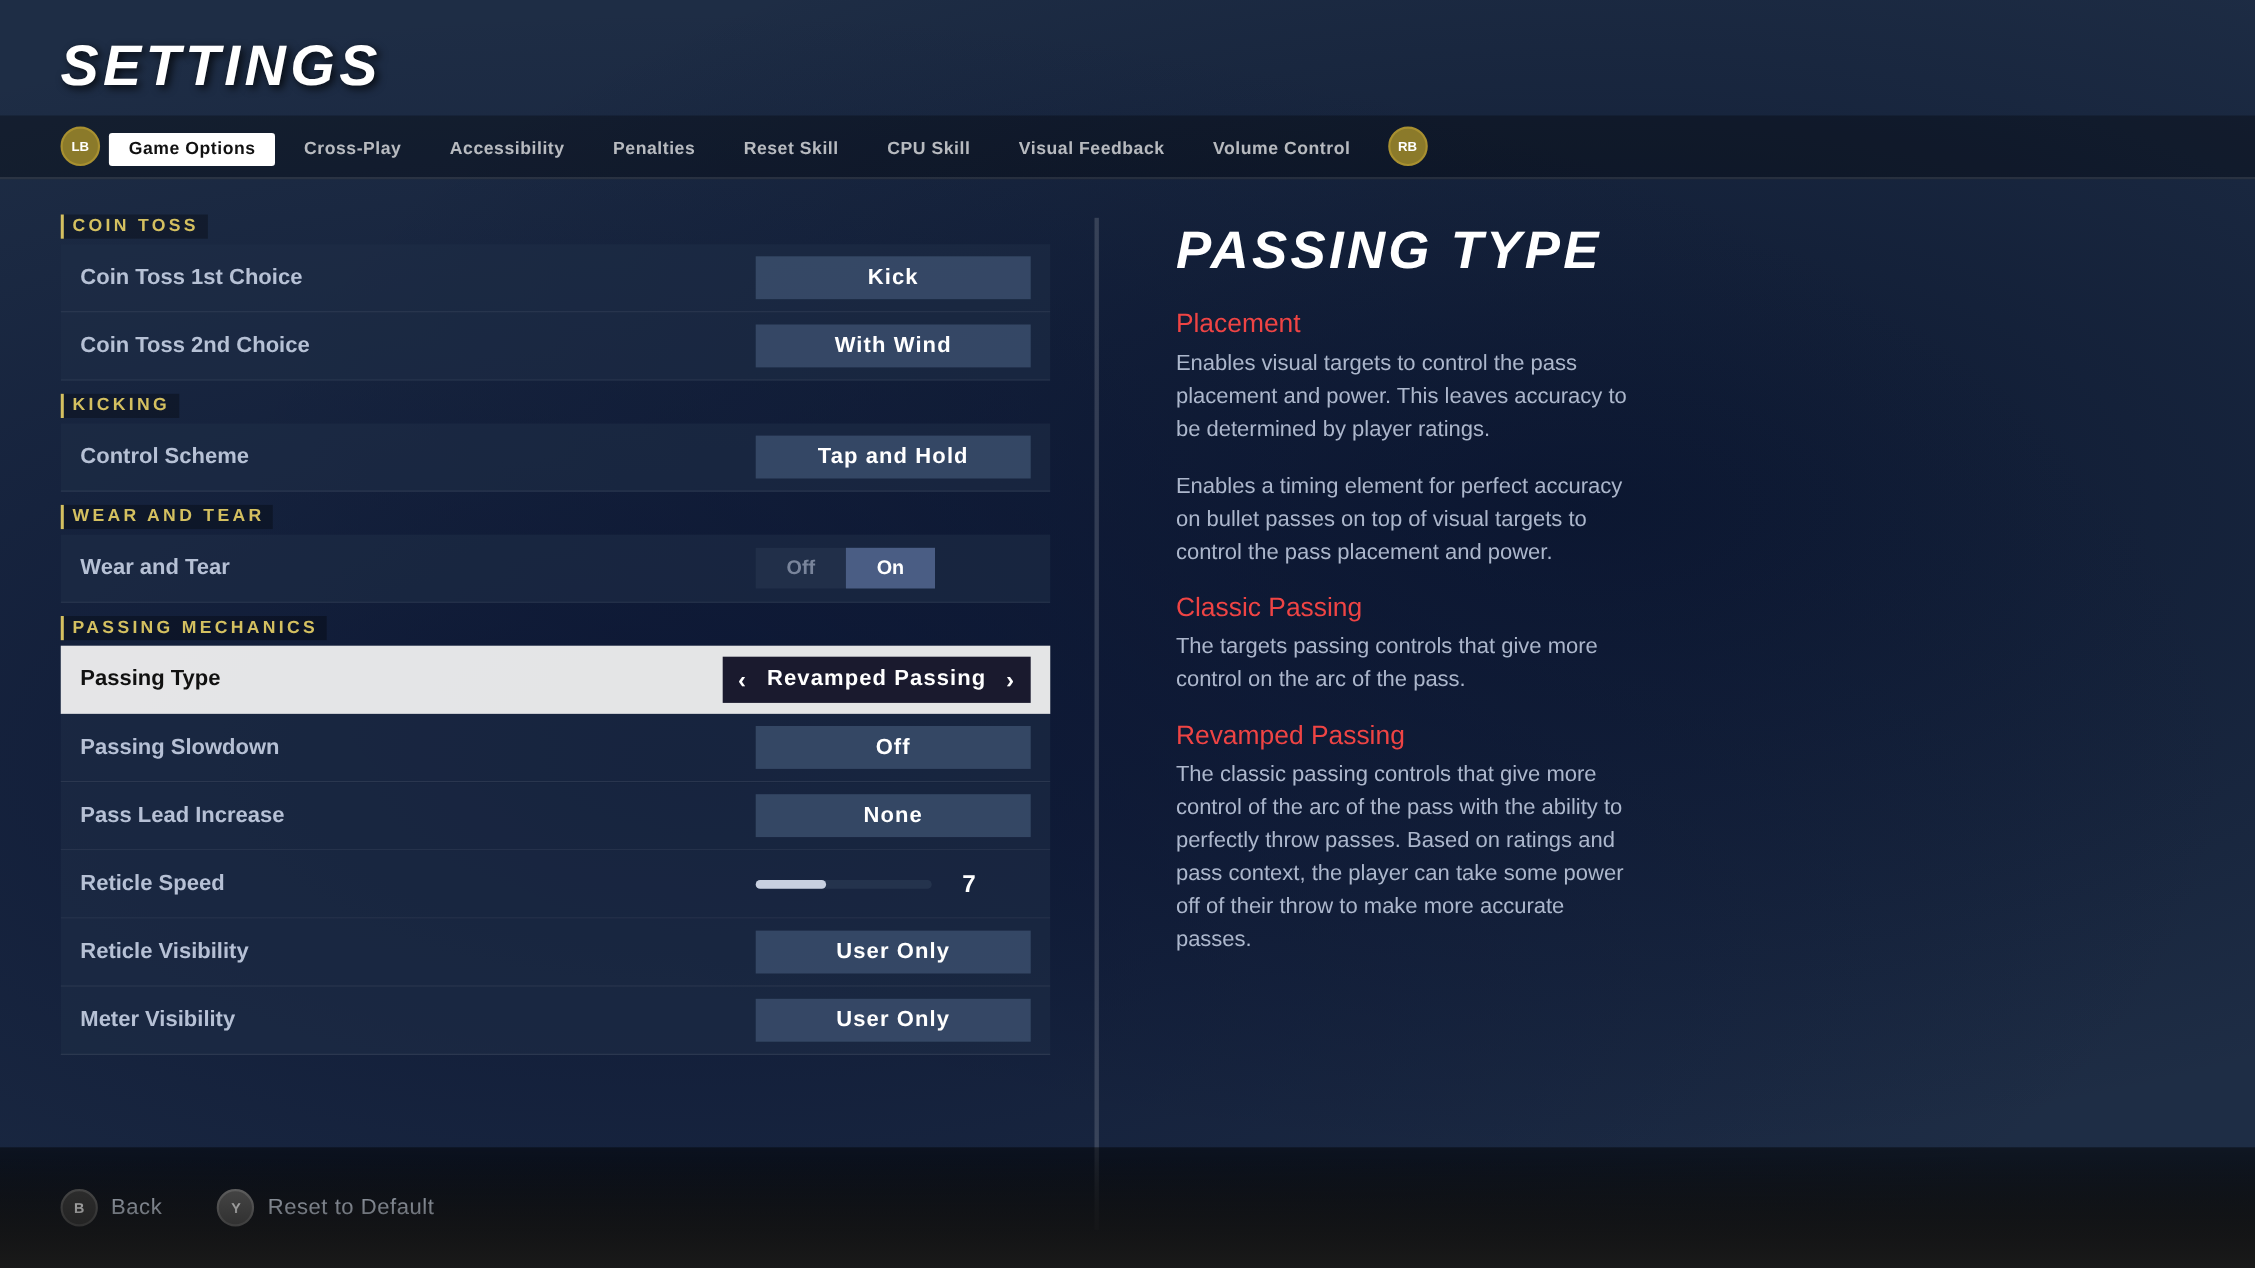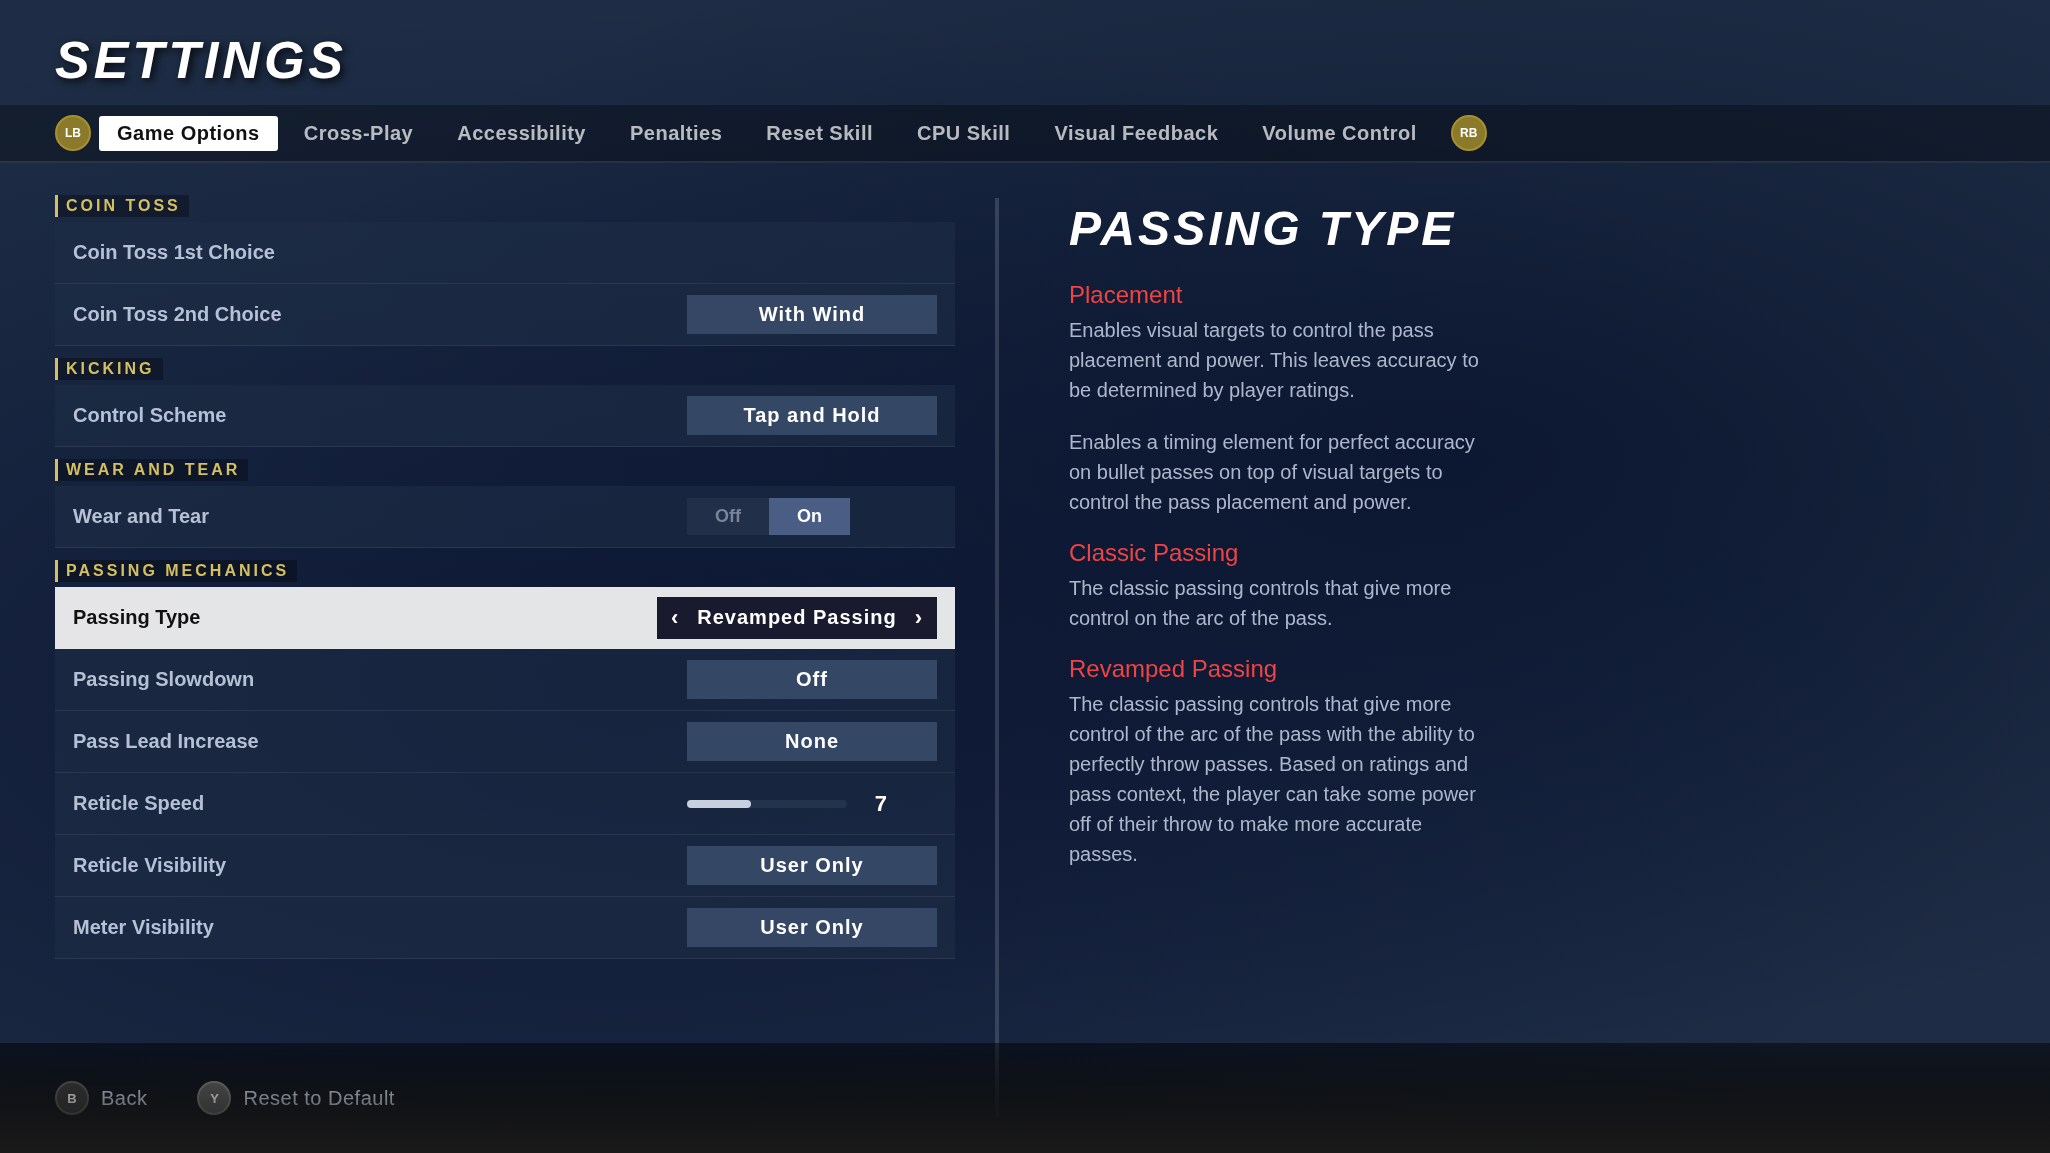--- a/index.html
+++ b/index.html
@@ -94,21 +94,21 @@
       justify-content: center;
       font-size: 12px;
       font-weight: bold;
       color: #fff;
       border: 2px solid #a89030;
       flex-shrink: 0;
     }
 
     .nav-tab {
       padding: 6px 18px;
-      font-size: 20px;
+      font-size: 16px;
       color: rgba(255,255,255,0.7);
       cursor: pointer;
       font-weight: 600;
       letter-spacing: 0.5px;
       white-space: nowrap;
     }
 
     .nav-tab.active {
       background: #ffffff;
       color: #111;
@@ -372,20 +372,21 @@
 
   <div class="content-area">
 
     <div class="left-panel">
 
       
       <div class="section-label">COIN TOSS</div>
 
       <div class="settings-row">
         <span class="row-label">Coin Toss 1st Choice</span>
+        <div class="row-value">Kick</div>
       </div>
 
       <div class="settings-row">
         <span class="row-label">Coin Toss 2nd Choice</span>
         <div class="row-value">With Wind</div>
       </div>
 
       
       <div class="section-label">KICKING</div>
 
@@ -464,21 +465,21 @@
         <div class="detail-section-title">Placement</div>
         <div class="detail-section-text">Enables visual targets to control the pass placement and power. This leaves accuracy to be determined by player ratings.</div>
       </div>
 
       <div class="detail-section">
         <div class="detail-section-text">Enables a timing element for perfect accuracy on bullet passes on top of visual targets to control the pass placement and power.</div>
       </div>
 
       <div class="detail-section">
         <div class="detail-section-title">Classic Passing</div>
-        <div class="detail-section-text">The classic passing controls that give more control on the arc of the pass.</div>
+        <div class="detail-section-text">The targets passing controls that give more control on the arc of the pass.</div>
       </div>
 
       <div class="detail-section">
         <div class="detail-section-title">Revamped Passing</div>
         <div class="detail-section-text">The classic passing controls that give more control of the arc of the pass with the ability to perfectly throw passes. Based on ratings and pass context, the player can take some power off of their throw to make more accurate passes.</div>
       </div>
 
     </div>
 
   </div>

